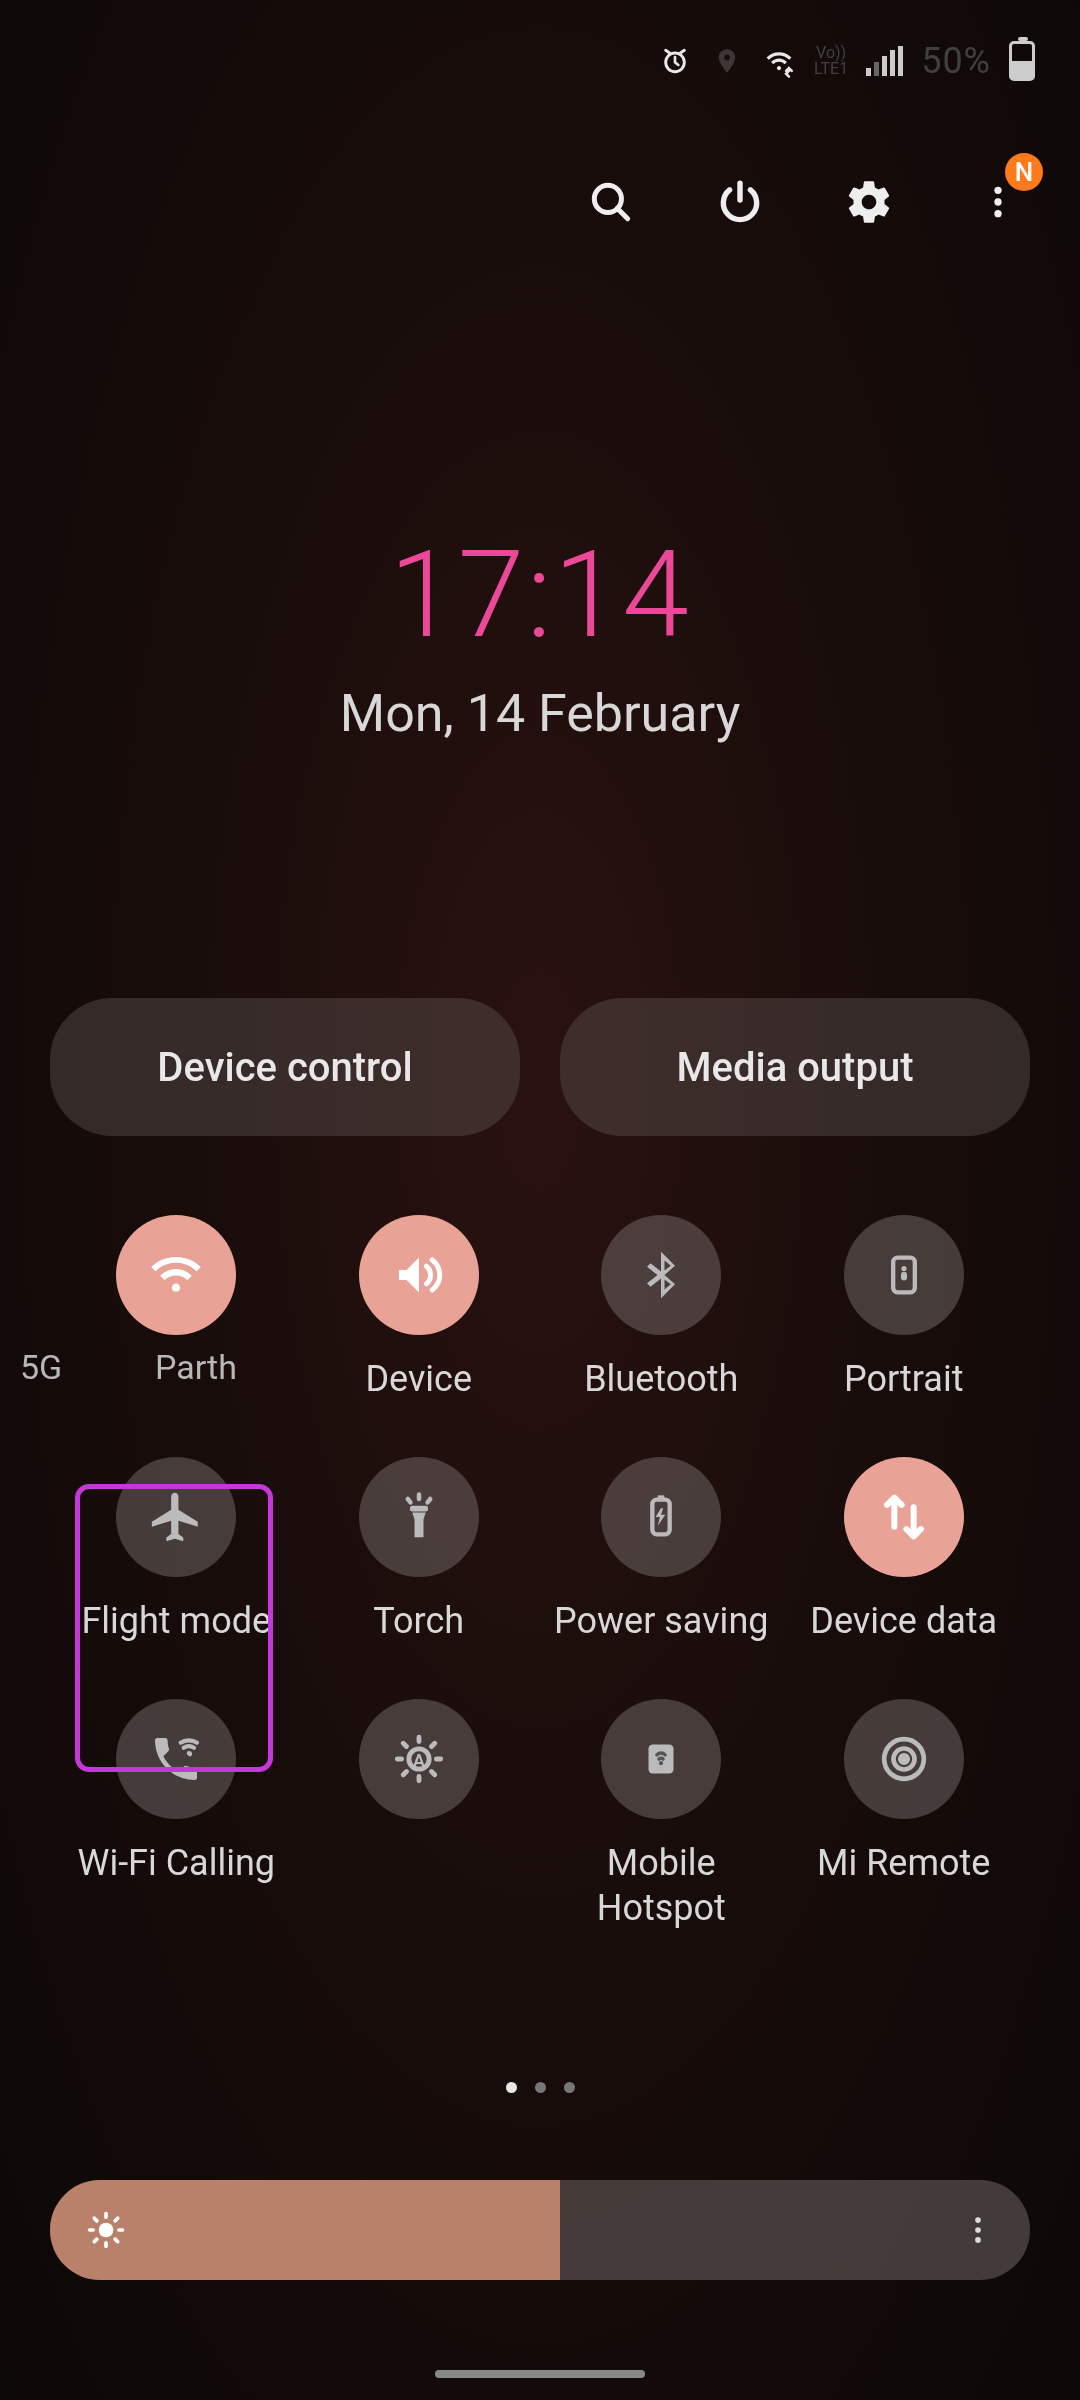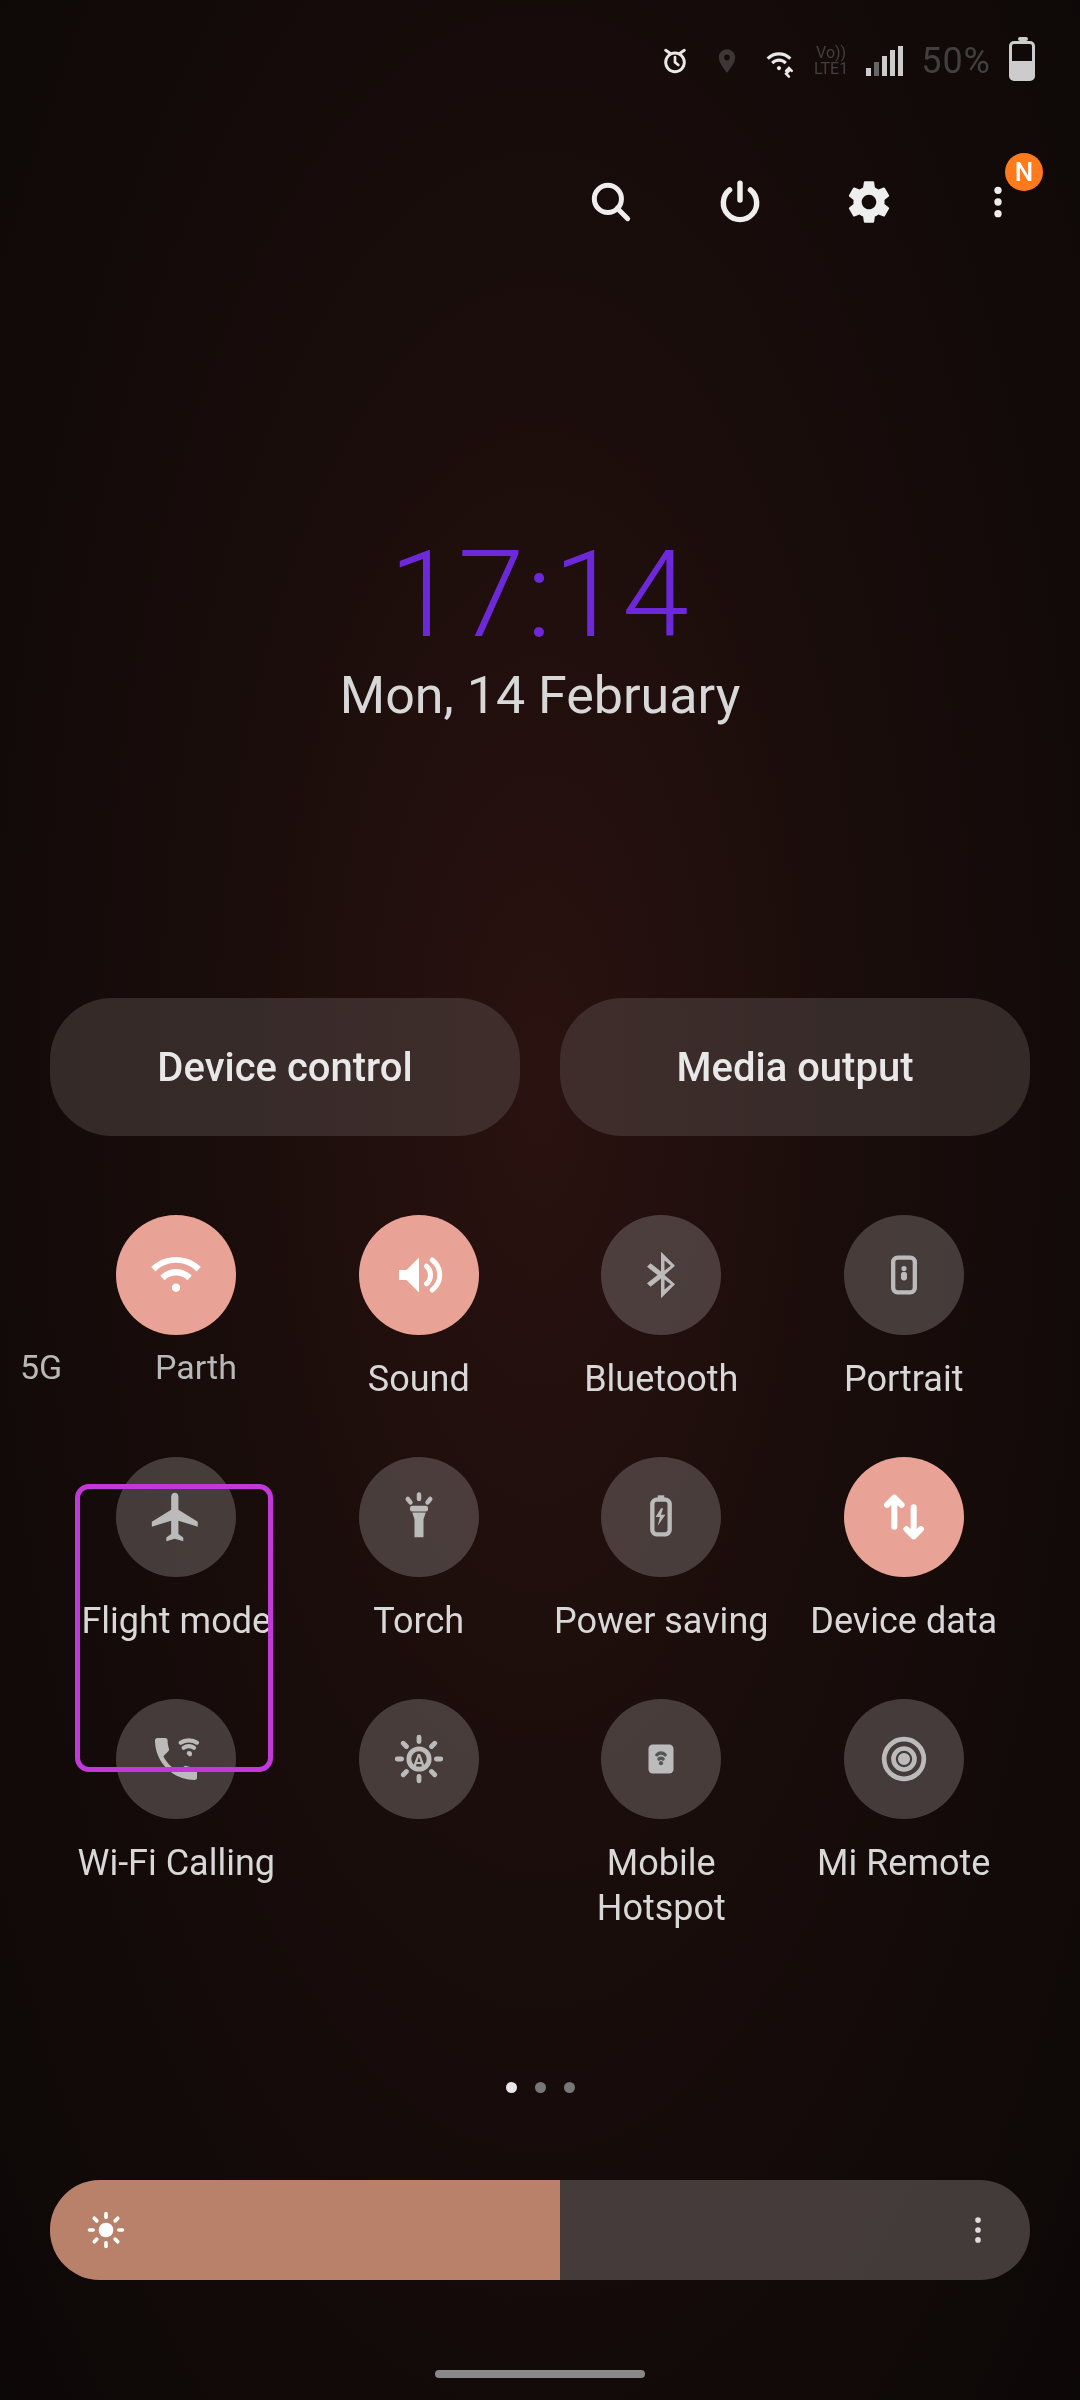--- a/index.html
+++ b/index.html
@@ -43,22 +43,22 @@
   .more-btn { position: relative; }
   .badge {
     position:absolute; top:-22px; right:-18px; width:38px; height:38px; border-radius:50%;
     background:#ff7a1a; color:#fff; font-size:26px; font-weight:500; display:flex;
     align-items:center; justify-content:center;
   }
 
   .clock-block {
     position:absolute; top:525px; left:0; right:0; text-align:center;
   }
-  .clock-time { font-size: 120px; font-weight:300; letter-spacing:2px; color:#6d28d9; }
-  .clock-date { font-size: 52px; font-weight:400; color:#d8d8d8; }
+  .clock-time { font-size: 120px; font-weight:300; letter-spacing:2px; color:#ec4899; }
+  .clock-date { font-size: 52px; font-weight:400; color:#d8d8d8; margin-top:18px; }
 
   .pill-row {
     position:absolute; top:998px; left:50px; right:50px;
     display:flex; gap:40px;
   }
   .pill {
     flex:1; height:138px; border-radius:62px;
     background: rgba(90,80,78,.45);
     color:#e8e8e8; font-size:40px; font-weight:500;
     display:flex; align-items:center; justify-content:center;
@@ -213,21 +213,21 @@
       <div class="tile-label">&nbsp;</div>
     </div>
     <div class="tile">
       <div class="tile-circle active">
         <svg viewBox="0 0 24 24" width="60" height="60" fill="#fff">
           <path d="M4 10v4h3l5 5V5L7 10H4z"></path>
           <path d="M15 8.5c1 .8 1.6 2 1.6 3.5S16 14.7 15 15.5" stroke="#fff" stroke-width="2" fill="none" stroke-linecap="round"></path>
           <path d="M17.3 6c1.8 1.4 3 3.5 3 6s-1.2 4.6-3 6" stroke="#fff" stroke-width="2" fill="none" stroke-linecap="round"></path>
         </svg>
       </div>
-      <div class="tile-label">Sound</div>
+      <div class="tile-label">Device</div>
     </div>
     <div class="tile">
       <div class="tile-circle">
         <svg viewBox="0 0 24 24" width="56" height="56" fill="#bbb">
           <path d="M12 2l6 6-4.5 4L18 16l-6 6V13.5L7.5 17 6 15.5 10.5 12 6 8.5 7.5 7 12 10.5V2zm1.5 3.8v4.3L16.2 8 13.5 5.8zm0 8.1v4.3L16.2 16l-2.7-2.1z"></path>
         </svg>
       </div>
       <div class="tile-label">Bluetooth</div>
     </div>
     <div class="tile">

